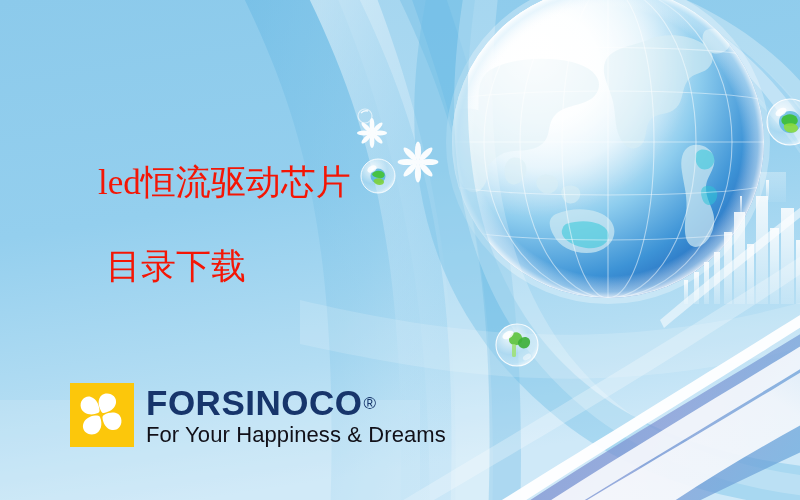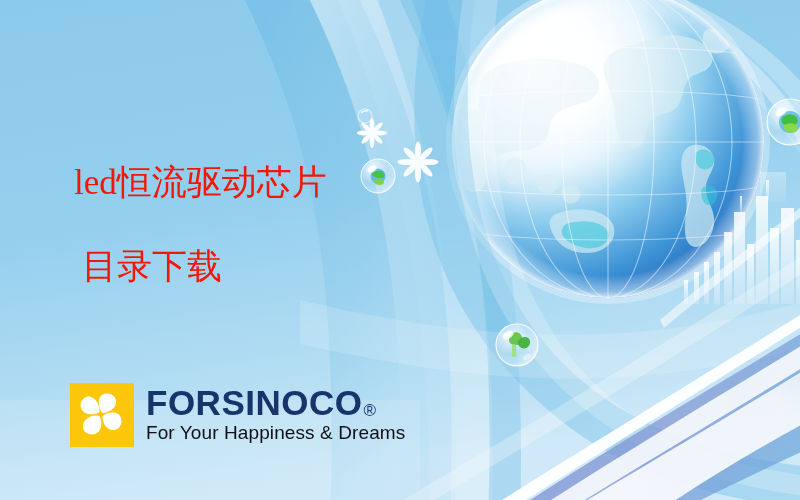--- a/index.html
+++ b/index.html
@@ -19,21 +19,21 @@
     position: absolute;
     left: 0; top: 0;
     width: 800px;
     height: 500px;
     display: block;
   }
 
   
   .headline {
     position: absolute;
-    left: 74px;
+    left: 98px;
     top: 165px;
     width: 420px;
     z-index: 30;
     pointer-events: none;
   }
   .headline-line {
     color: #f41605;
     font-family: "Liberation Serif", "DejaVu Serif", serif;
     font-size: 35px;
     line-height: 1.0;
@@ -62,21 +62,21 @@
   .logo-mark svg { display: block; }
   .logo-words {
     margin-left: 12px;
     display: flex;
     flex-direction: column;
     justify-content: flex-start;
     padding-top: 3px;
   }
   .logo-name-row {
     display: flex;
-    align-items: flex-end;
+    align-items: center;
     line-height: 1;
   }
   .logo-name {
     color: #17356b;
     font-family: "Liberation Sans", sans-serif;
     font-weight: bold;
     font-size: 35px;
     letter-spacing: 0.5px;
     line-height: 0.95;
   }
@@ -84,21 +84,21 @@
     color: #17356b;
     font-family: "Liberation Sans", sans-serif;
     font-size: 17px;
     line-height: 1;
     margin-top: 1px;
     margin-left: 1px;
   }
   .logo-tagline {
     color: #111018;
     font-family: "Liberation Sans", sans-serif;
-    font-size: 19px;
+    font-size: 22px;
     letter-spacing: 0.1px;
     margin-top: 3px;
     white-space: nowrap;
   }
 </style>
 </head>
 <body>
 
 <div id="stage">
 

